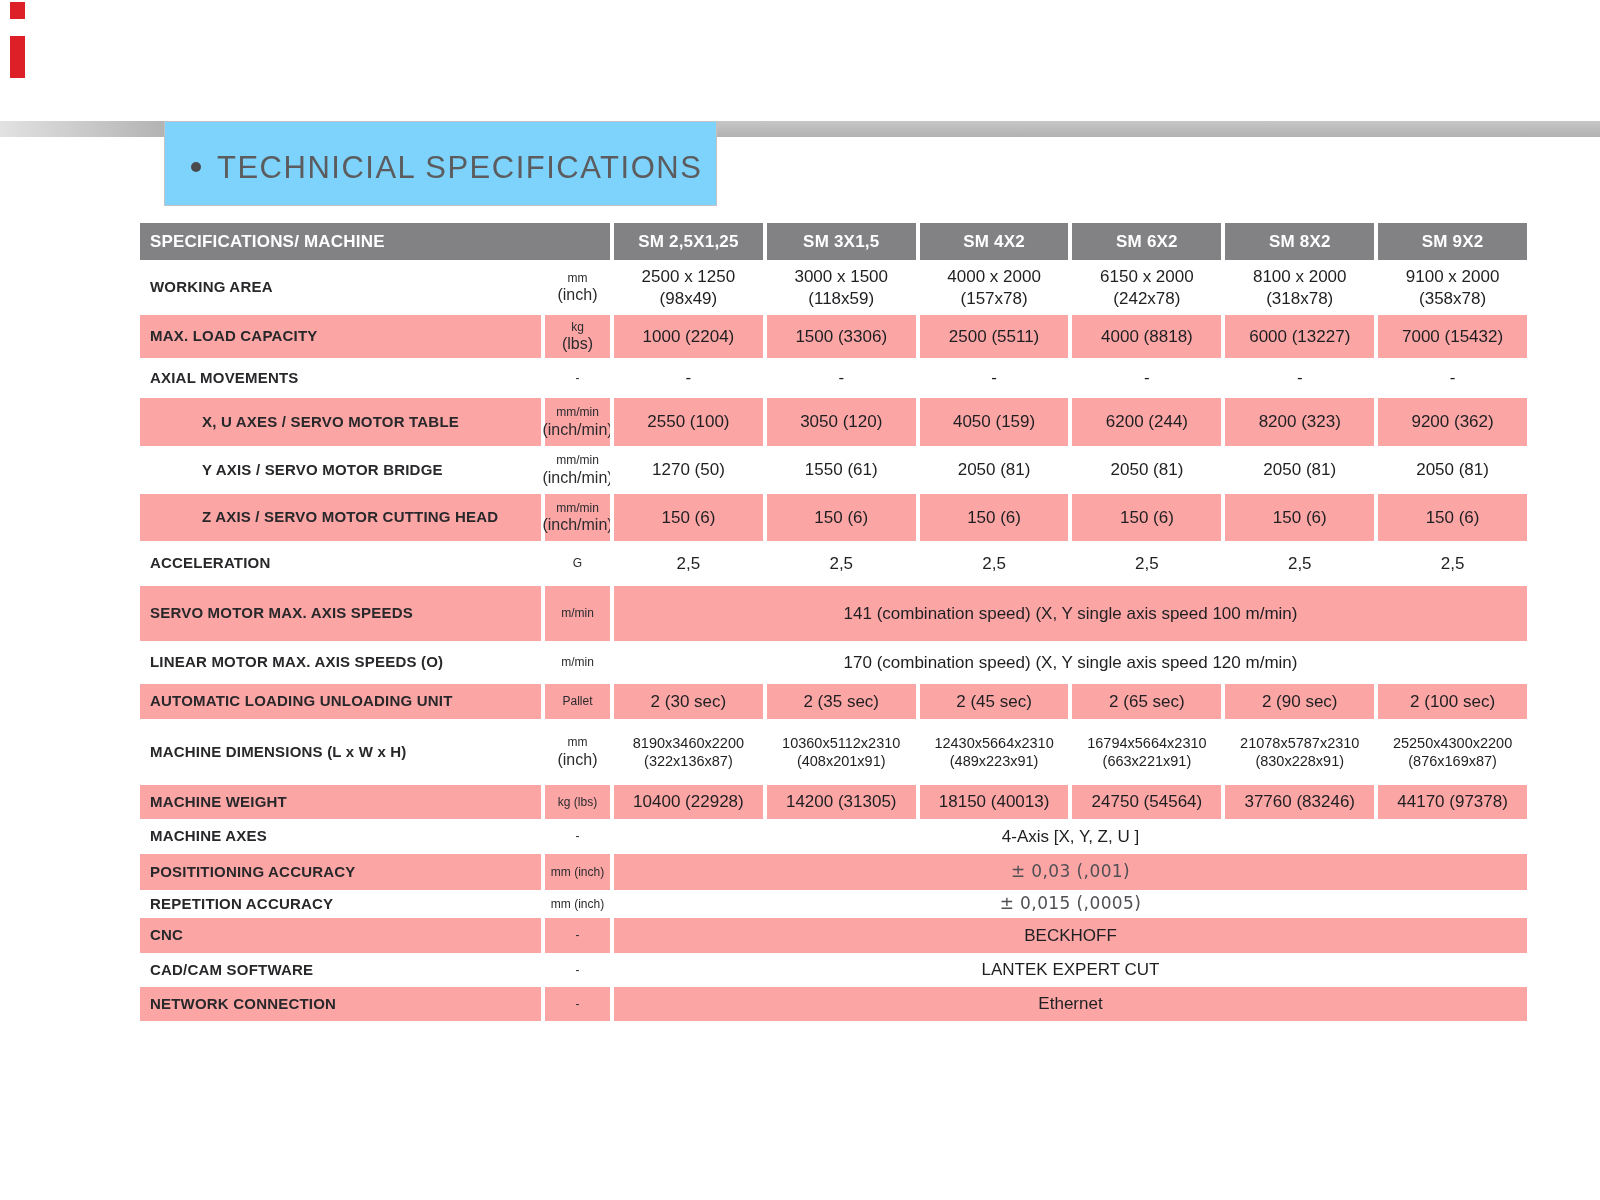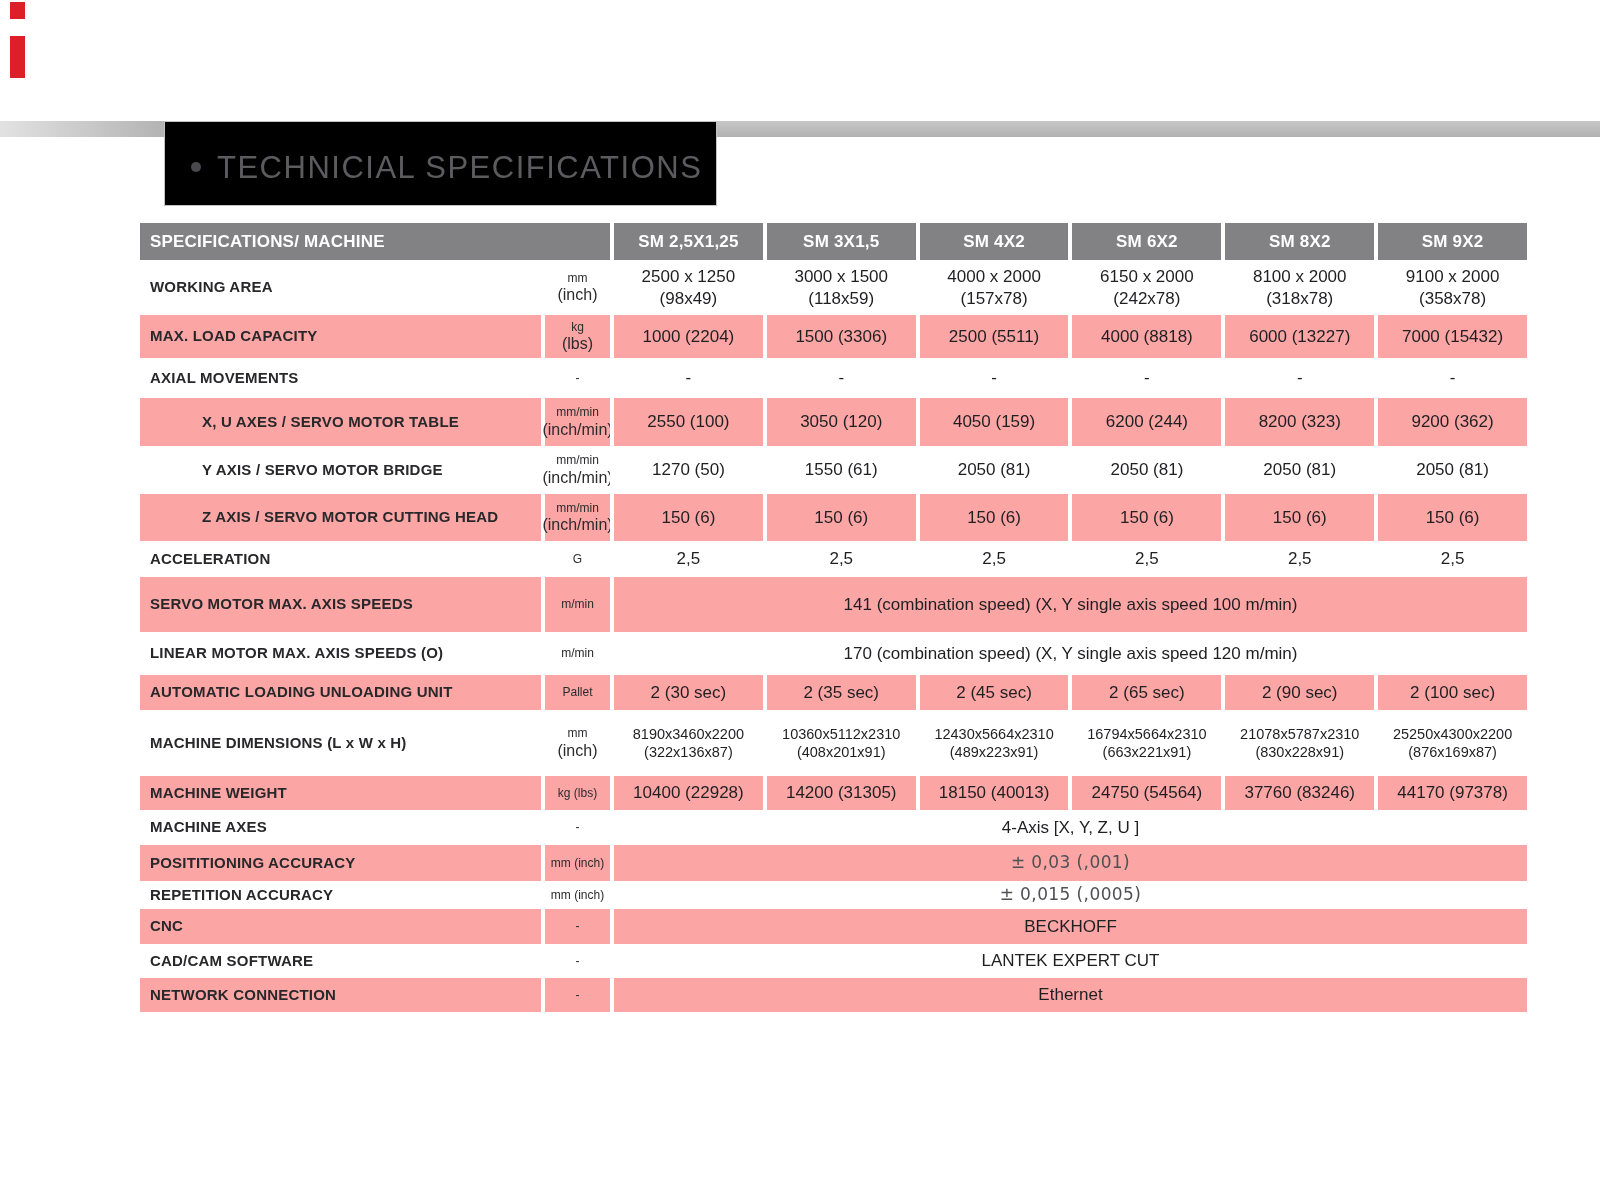--- a/index.html
+++ b/index.html
@@ -10,21 +10,21 @@
   .redmark{position:absolute;background:#dd2027;}
   .redmark.m1{left:10px;top:2px;width:15px;height:17px;}
   .redmark.m2{left:10px;top:36px;width:15px;height:42px;}
 
   
   .band{position:absolute;top:121px;height:16px;}
   .band.left{left:0;width:164px;background:linear-gradient(to right,#e2e2e2,#b3b3b3);}
   .band.right{left:717px;width:883px;background:linear-gradient(to bottom,#c6c6c6,#b2b2b2);}
 
   
-  .titlebox{position:absolute;left:164px;top:121px;width:553px;height:85px;background:#000000;
+  .titlebox{position:absolute;left:164px;top:121px;width:553px;height:85px;background:#7dd3fc;
             border:1px solid #c3c3c3;box-sizing:border-box;display:flex;align-items:center;
             padding-top:8px;}
   .bullet{width:10px;height:10px;border-radius:50%;background:#4a4a4d;margin:0 16px 2px 26px;
           flex:0 0 auto;font-size:0;}
   .pagetitle{font-size:31px;font-weight:300;color:#5c5c5f;letter-spacing:1.5px;white-space:nowrap;}
 
   
   .spec-table{position:absolute;left:140px;top:223px;width:1387px;}
   .trow{display:grid;grid-template-columns:401px 69px repeat(6,1fr);}
   .cell{display:flex;align-items:center;justify-content:center;flex-direction:column;
@@ -221,21 +221,21 @@
         <div class="cell val">
           <span>150 (6)</span>
         </div>
         <div class="cell val">
           <span>150 (6)</span>
         </div>
         <div class="cell val">
           <span>150 (6)</span>
         </div>
       </div>
-      <div class="trow" style="height: 36px;">
+      <div class="trow" style="height: 45px;">
         <div class="cell label">ACCELERATION</div>
         <div class="cell unit">
           <span>G</span>
         </div>
         <div class="cell val">
           <span>2,5</span>
         </div>
         <div class="cell val">
           <span>2,5</span>
         </div>

